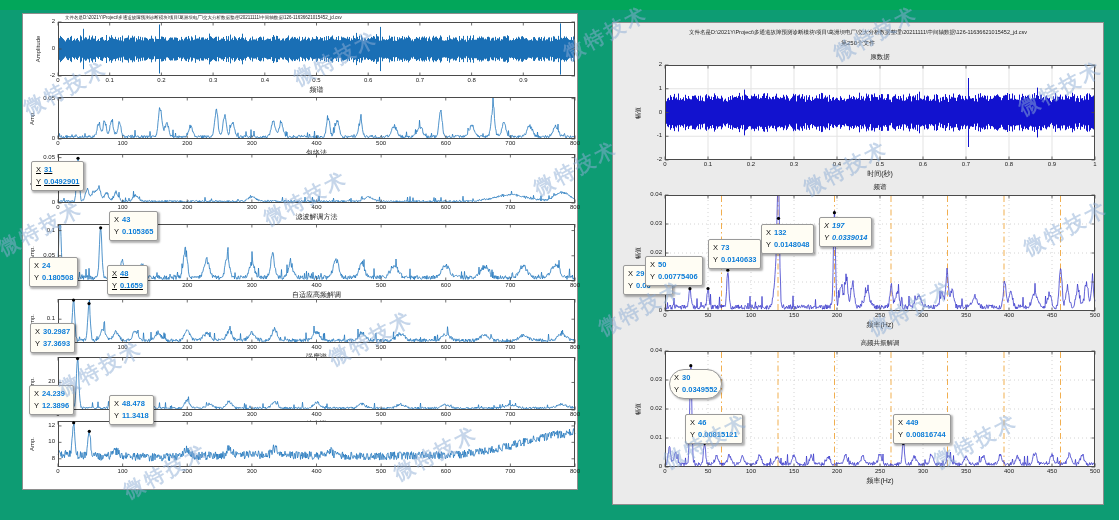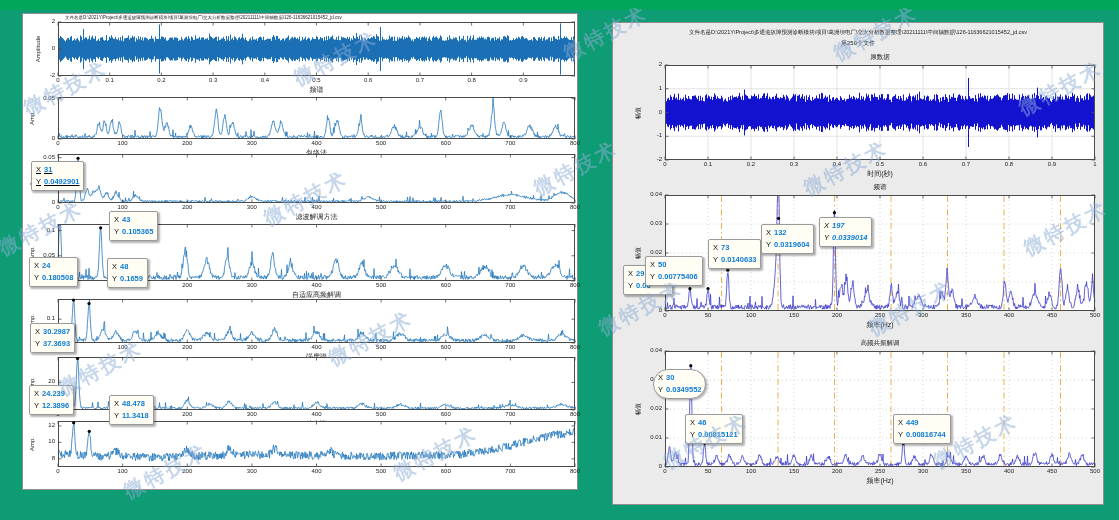--- a/index.html
+++ b/index.html
@@ -369,21 +369,21 @@
         <div><span class="k">Y</span><span class="v">0.0492901</span></div>
       </div>
       <div class="tip" style="left: 86px; top: 197px;">
         <div><span class="k">X</span><span class="v">43</span></div>
         <div><span class="k">Y</span><span class="v">0.105365</span></div>
       </div>
       <div class="tip" style="left: 6px; top: 243px;">
         <div><span class="k">X</span><span class="v">24</span></div>
         <div><span class="k">Y</span><span class="v">0.180508</span></div>
       </div>
-      <div class="tip" style="left: 84px; top: 244px;">
+      <div class="tip" style="left: 84px; top: 251px; text-decoration: underline;">
         <div><span class="k">X</span><span class="v">48</span></div>
         <div><span class="k">Y</span><span class="v">0.1659</span></div>
       </div>
       <div class="tip" style="left: 7px; top: 309px;">
         <div><span class="k">X</span><span class="v">30.2987</span></div>
         <div><span class="k">Y</span><span class="v">37.3693</span></div>
       </div>
       <div class="tip" style="left: 6px; top: 371px;">
         <div><span class="k">X</span><span class="v">24.239</span></div>
         <div><span class="k">Y</span><span class="v">12.3896</span></div>
@@ -636,27 +636,27 @@
       <div class="tip" style="left: 32px; top: 233px;">
         <div><span class="k">X</span><span class="v">50</span></div>
         <div><span class="k">Y</span><span class="v">0.00775406</span></div>
       </div>
       <div class="tip" style="left: 95px; top: 216px;">
         <div><span class="k">X</span><span class="v">73</span></div>
         <div><span class="k">Y</span><span class="v">0.0140633</span></div>
       </div>
       <div class="tip" style="left: 148px; top: 201px;">
         <div><span class="k">X</span><span class="v">132</span></div>
-        <div><span class="k">Y</span><span class="v">0.0319604</span></div>
+        <div><span class="k">Y</span><span class="v">0.0148048</span></div>
       </div>
       <div class="tip" style="left: 206px; top: 194px; font-style: italic;">
         <div><span class="k">X</span><span class="v">197</span></div>
         <div><span class="k">Y</span><span class="v">0.0339014</span></div>
       </div>
-      <div class="tip" style="left: 40px; top: 346px; border-radius: 15px;">
+      <div class="tip" style="left: 56px; top: 346px; border-radius: 15px;">
         <div><span class="k">X</span><span class="v">30</span></div>
         <div><span class="k">Y</span><span class="v">0.0349552</span></div>
       </div>
       <div class="tip" style="left: 72px; top: 391px;">
         <div><span class="k">X</span><span class="v">46</span></div>
         <div><span class="k">Y</span><span class="v">0.00815121</span></div>
       </div>
       <div class="tip" style="left: 280px; top: 391px;">
         <div><span class="k">X</span><span class="v">449</span></div>
         <div><span class="k">Y</span><span class="v">0.00816744</span></div>

